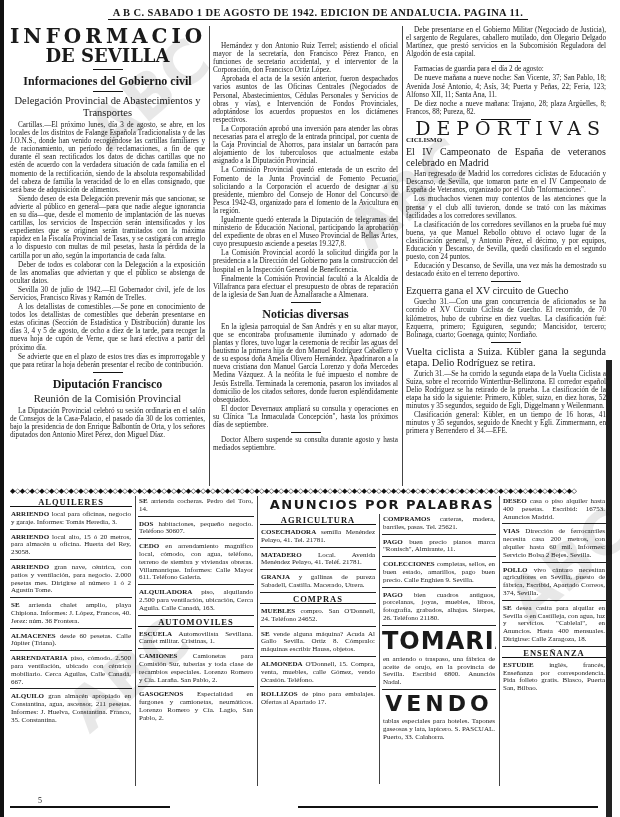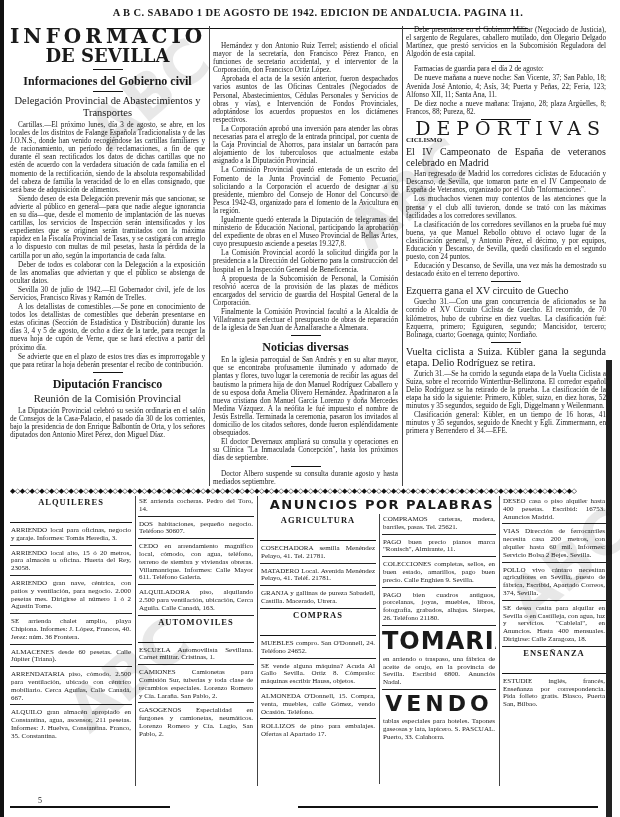--- a/index.html
+++ b/index.html
@@ -1,32 +1,32 @@
 <!DOCTYPE html>
 <html><head>
 <meta charset="utf-8">
 <style>
   html, body { margin:0; padding:0; background:#fff; }
   body { width:620px; height:817px; position:relative; overflow:hidden; font-family:"Liberation Serif", serif; color:#1a1a1a; }
   .page { position:absolute; left:8px; top:0; width:604px; height:817px; }
   .left-edge { position:absolute; left:0; top:0; width:4px; height:817px; background:#111; }
   .right-bar { position:absolute; left:606px; top:360px; width:6px; height:460px; background:#222; }
-  .masthead { position:absolute; left:100px; top:7px; width:420px; font-size:10.5px; font-weight:bold; letter-spacing:0.4px; text-align:center; border-bottom:1px solid #111; padding-bottom:10px; white-space:nowrap; }
+  .masthead { position:absolute; left:100px; top:7px; width:420px; font-size:10.5px; font-weight:bold; letter-spacing:0.4px; text-align:center; border-bottom:1px solid #111; padding-bottom:1px; white-space:nowrap; }
   .col { position:absolute; font-size:7.2px; line-height:8.1px; text-align:justify; overflow:hidden; }
   .col p { margin:0 0 1px 0; text-indent:8px; }
   .bigtitle { font-family:"DejaVu Serif", serif; font-weight:bold; text-align:center; letter-spacing:4px; font-size:20px; line-height:20px; }
   .bigtitle2 { font-family:"DejaVu Serif", serif; font-weight:bold; text-align:center; font-size:18px; line-height:20px; }
   .h2 { font-weight:bold; text-align:center; font-size:12px; line-height:14px; margin:4px 0 2px; }
   .h3 { text-align:center; font-size:10.5px; line-height:12px; margin:2px 0 2px; }
   .rule { width:30px; height:1px; background:#111; margin:3px auto; }
   .vline { position:absolute; width:1px; background:#444; }
   .hdots { position:absolute; height:6px; font-size:7px; line-height:6px; letter-spacing:-0.5px; overflow:hidden; white-space:nowrap; color:#111; }
-  .cls-head { font-weight:bold; text-align:center; font-size:8.5px; letter-spacing:1px; margin:2px 0; border-bottom:1px solid #111; padding-bottom:16px; }
+  .cls-head { font-weight:bold; text-align:center; font-size:8.5px; letter-spacing:1px; margin:2px 0; border-bottom:1px solid #111; padding-bottom:0; }
   .ad { font-size:7px; line-height:7.8px; border-bottom:1px solid #222; padding:2px 1px; margin-bottom:2px; text-align:justify; }
-  .ad b { font-weight:normal;margin-top:24px; }
+  .ad b { font-weight:bold;margin-top:24px; }
   .big-ad { font-family:"DejaVu Sans", sans-serif; font-weight:bold; text-align:center; letter-spacing:1px; }
   .deport { font-family:"DejaVu Serif", serif; text-align:right; font-size:19px; letter-spacing:6px; margin:4px 0; }
   .section-label { font-weight:bold; font-size:7px; }
   .sub { font-size:10px; line-height:11px; margin:2px 0; }
   .footer-line { position:absolute; height:2px; background:#111; top:806px; }
   .watermark { position:absolute; font-family:"DejaVu Sans", sans-serif; color:rgba(0,0,0,0.09); font-size:60px; font-weight:bold; transform:rotate(-40deg); pointer-events:none; }
 </style>
 </head>
 <body>
 
@@ -58,21 +58,20 @@
 
   <div class="vline" style="left:201px; top:26px; height:460px;"></div>
 
   <div class="col" style="left:205px; top:42px; width:185px; height:460px;">
     <p>Hernández y don Antonio Ruiz Terrel; asistiendo el oficial mayor de la secretaría, don Francisco Pérez Franco, en funciones de secretario accidental, y el interventor de la Corporación, don Francisco Ortiz López.</p>
     <p>Aprobada el acta de la sesión anterior, fueron despachados varios asuntos de las Oficinas Centrales (Negociados de Personal, Abastecimientos, Cédulas Personales y Servicios de obras y vías), e Intervención de Fondos Provinciales, adoptándose los acuerdos propuestos en los dictámenes respectivos.</p>
     <p>La Corporación aprobó una inversión para atender las obras necesarias para el arreglo de la entrada principal, por cuenta de la Caja Provincial de Ahorros, para instalar un barracón para alojamiento de los tuberculosos que actualmente estaba asignado a la Diputación Provincial.</p>
     <p>La Comisión Provincial quedó enterada de un escrito del Fomento de la Junta Provincial de Fomento Pecuario, solicitando a la Corporación el acuerdo de designar a su presidente, miembro del Consejo de Honor del Concurso de Pesca 1942-43, organizado para el fomento de la Avicultura en la región.</p>
     <p>Igualmente quedó enterada la Diputación de telegramas del ministerio de Educación Nacional, participando la aprobación del expediente de obras en el Museo Provincial de Bellas Artes, cuyo presupuesto asciende a pesetas 19.327,8.</p>
     <p>La Comisión Provincial acordó la solicitud dirigida por la presidencia a la Dirección del Gobierno para la construcción del hospital en la Inspección General de Beneficencia.</p>
-    <p>A propuesta de la Subcomisión de Personal, la Comisión resolvió acerca de la provisión de las plazas de médicos encargados del servicio de guardia del Hospital General de la Corporación.</p>
     <p>Finalmente la Comisión Provincial facultó a la Alcaldía de Villafranca para efectuar el presupuesto de obras de reparación de la iglesia de San Juan de Aznalfarache a Almenara.</p>
     <div class="rule"></div>
     <div class="h2">Noticias diversas</div>
     <p>En la iglesia parroquial de San Andrés y en su altar mayor, que se encontraba profusamente iluminado y adornado de plantas y flores, tuvo lugar la ceremonia de recibir las aguas del bautismo la primera hija de don Manuel Rodríguez Caballero y de su esposa doña Amelia Olivero Hernández. Apadrinaron a la nueva cristiana don Manuel García Lorenzo y doña Mercedes Medina Vázquez. A la neófita le fué impuesto el nombre de Jesús Estrella. Terminada la ceremonia, pasaron los invitados al domicilio de los citados señores, donde fueron espléndidamente obsequiados.</p>
     <p>El doctor Devernaux ampliará su consulta y operaciones en su Clínica "La Inmaculada Concepción", hasta los próximos días de septiembre.</p>
     <div class="rule"></div>
     <p>Doctor Albero suspende su consulta durante agosto y hasta mediados septiembre.</p>
   </div>
 
   <div class="vline" style="left:394px; top:26px; height:460px;"></div>

